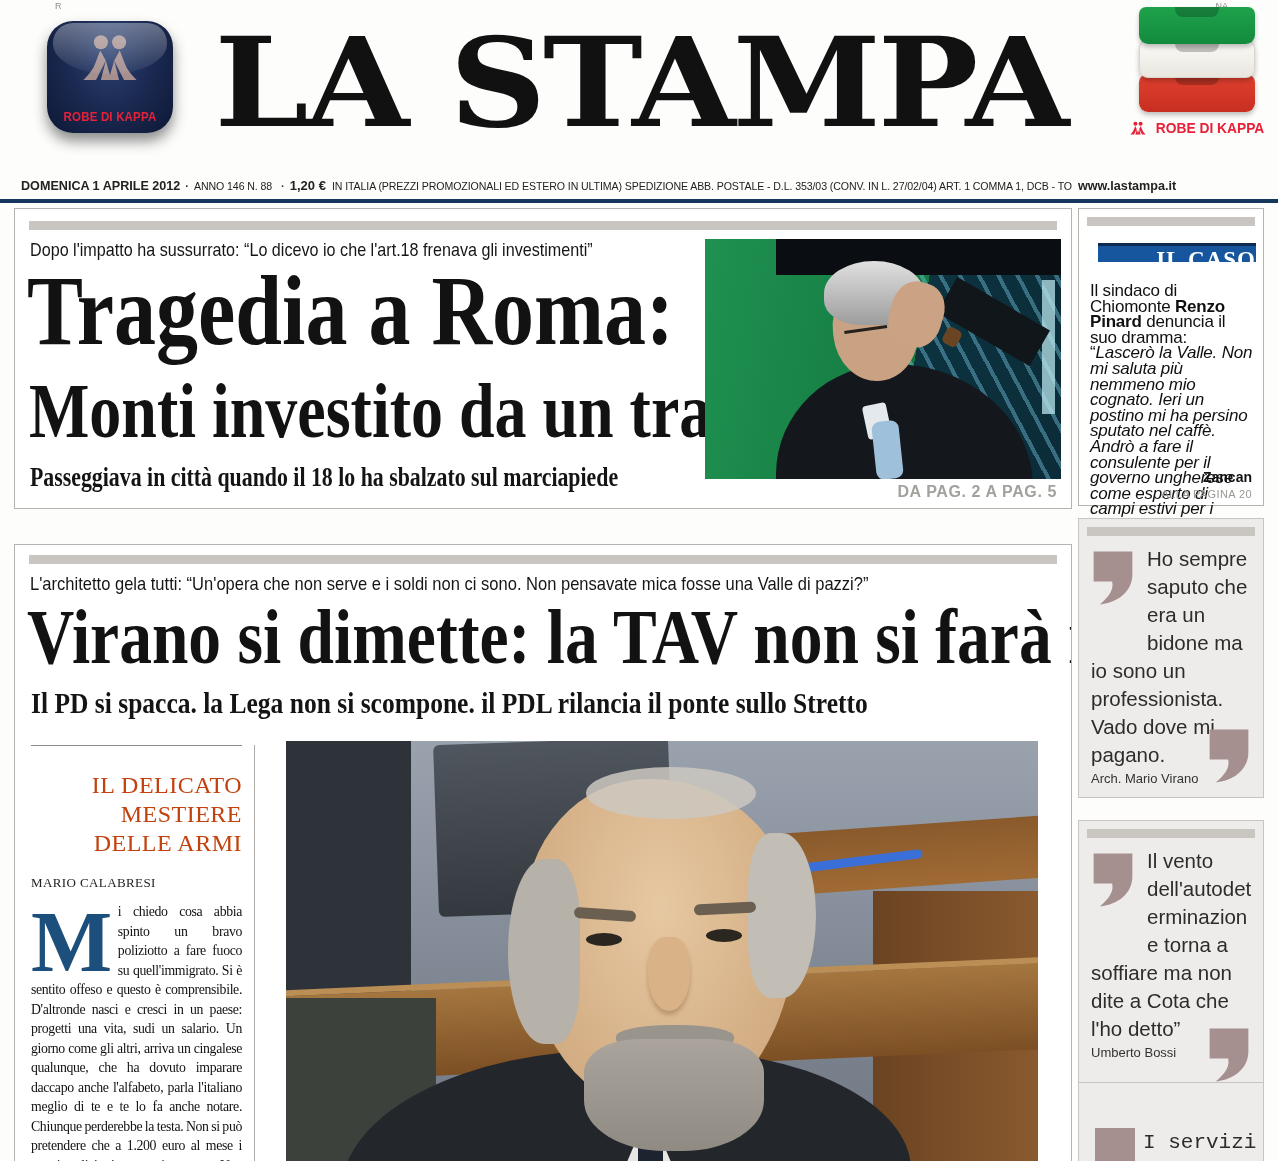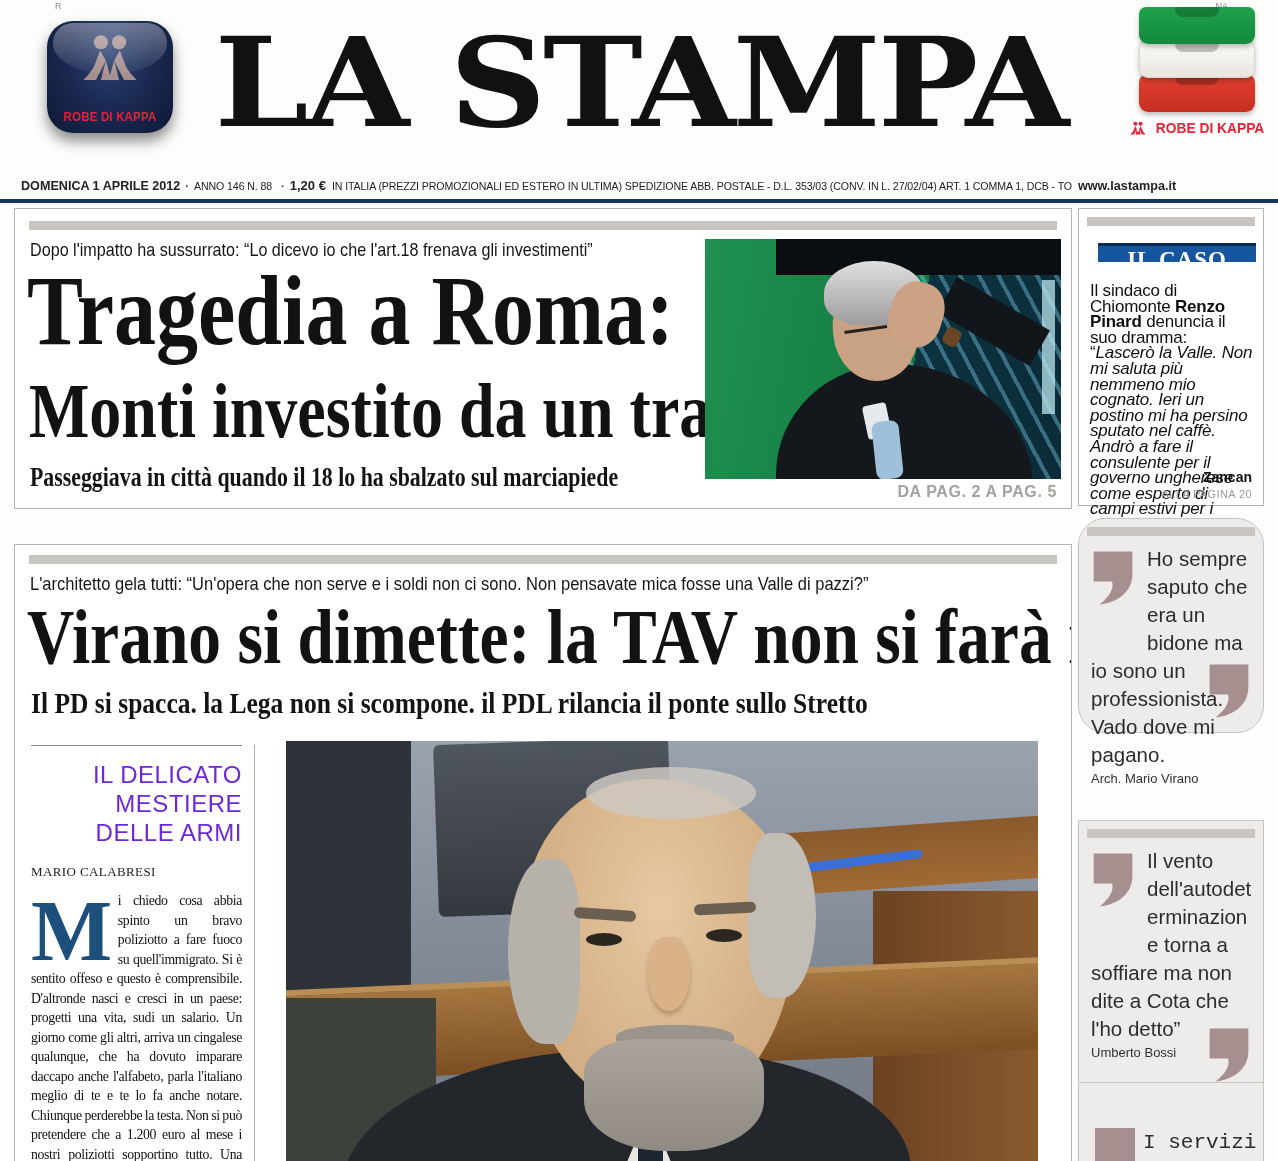--- a/index.html
+++ b/index.html
@@ -104,41 +104,41 @@
              background:#cba284; border-radius:42%; transform:rotate(16deg); }
   .pm-watch { position:absolute; left:67%; top:37%; width:16px; height:18px;
               background:#6a4524; border-radius:5px; transform:rotate(28deg); }
 
   
   .box-caso { left:1078px; top:208px; width:186px; height:298px; }
   .box-caso .topbar { left:8px; right:8px; top:8px; }
   .caso-band { position:absolute; left:19px; right:7px; top:34px; height:19px;
                background:#16569e; border-top:3px solid #0d2b50; color:#fff;
                font-family:"Liberation Serif", serif; font-weight:bold; font-size:23px;
-               text-align:center; line-height:27px; letter-spacing:1px; }
+               text-align:right; line-height:27px; letter-spacing:1px; }
   .caso-body { position:absolute; left:11px; right:8px; top:74px;
                font-family:Liberation Sans, sans-serif; font-size:17px; line-height:15.6px;
                color:#101010; letter-spacing:-.2px; }
   .caso-body .bold { font-weight:bold; }
   .caso-body .it { font-style:italic; }
   .caso-byline { position:absolute; right:11px; top:260px; font-weight:bold; font-size:14px; color:#111; }
   .caso-ref { position:absolute; right:11px; top:279px; font-size:11px; color:#9a9894; letter-spacing:.4px; }
 
   
   .box-tav { left:14px; top:544px; width:1058px; height:813px; overflow:hidden; }
   .box-tav .topbar { left:14px; right:14px; top:10px; }
   .box-tav .kicker { left:15px; top:28px; transform:scaleX(.87); }
   .hl-tav { left:12px; top:50px; font-size:78px; line-height:84px; transform:scaleX(.84); }
   .box-tav .deck { left:16px; top:142px; font-size:29px; transform:scaleX(.88); }
 
   .opinion { position:absolute; left:14px; top:200px; width:226px; height:443px;
              overflow:hidden; border-right:1px solid #b0aca8; padding:0 12px 0 2px; }
-  .op-title { border-top:1px solid #8d8b87; padding-top:14px; text-align:right;
-              font-family:Liberation Sans, sans-serif; font-size:24px; line-height:29px;
-              color:#6d28d9; letter-spacing:.5px; }
+  .op-title { border-top:1px solid #8d8b87; padding-top:25px; text-align:right;
+              font-family:Liberation Serif, serif; font-size:24px; line-height:29px;
+              color:#c2410c; letter-spacing:.5px; }
   .op-title span { display:block; }
   .op-byline { margin-top:17px; font-family:"Liberation Serif", serif; font-size:13px;
                letter-spacing:.4px; color:#222; }
   .op-body { margin-top:11px; font-family:"Liberation Serif", serif; font-size:13.8px;
              line-height:19.5px; text-align:justify; color:#111; letter-spacing:-.35px; word-spacing:-.5px; }
   .dropcap { float:left; font-family:"Liberation Serif", serif; font-weight:bold;
              font-size:86px; line-height:68px; color:#1d4f7c; margin:6px 6px 0 0; }
 
   
   .photo-virano { position:absolute; left:271px; top:196px; width:752px; height:447px;
@@ -181,21 +181,21 @@
   .pv-nose { position:absolute; left:362px; top:196px; width:42px; height:74px;
              background:#d9b288; border-radius:40% 40% 50% 50%; box-shadow:0 4px 4px rgba(120,80,40,.35); }
   .pv-must { position:absolute; left:330px; top:284px; width:118px; height:26px;
              background:#9a958c; border-radius:45%; }
   .pv-beard { position:absolute; left:298px; top:298px; width:180px; height:112px;
               background:linear-gradient(#aaa49c,#8f8a82); border-radius:30% 30% 45% 45%; }
 
   
   .qbox { position:absolute; left:1078px; width:186px; background:#edecea; border:1px solid #c8c4c0; }
   .qbox .topbar { left:8px; right:8px; top:8px; background:#c9c5c1; }
-  .q1 { top:518px; height:215px;border-radius:27px; }
+  .q1 { top:518px; height:280px; }
   .q2 { top:800px; height:277px;margin-top:20px; }
   .q3 { top:1082px; height:97px; overflow:hidden;font-family:Liberation Mono, monospace; }
   .q-content { position:absolute; left:12px; right:10px; top:26px; }
   .qmark-open { float:left; width:50px; height:86px; margin:4px 6px 0 0; }
   .qmark-close { position:absolute; right:12px; bottom:12px; width:44px; height:58px; }
   .qmark-open svg, .qmark-close svg { display:block; width:44px; height:58px; }
   .q-text { font-size:20.5px; line-height:28px; color:#2e2c2a; overflow-wrap:anywhere; }
   .q-attr { font-size:13px; color:#333; margin-top:2px; clear:none; }
   .q3 .q-square { position:absolute; left:16px; top:45px; width:40px; height:50px; background:#a68f8f; }
   .q3 .q-text { position:absolute; left:64px; top:46px; font-size:21px; color:#2e2c2a; }

